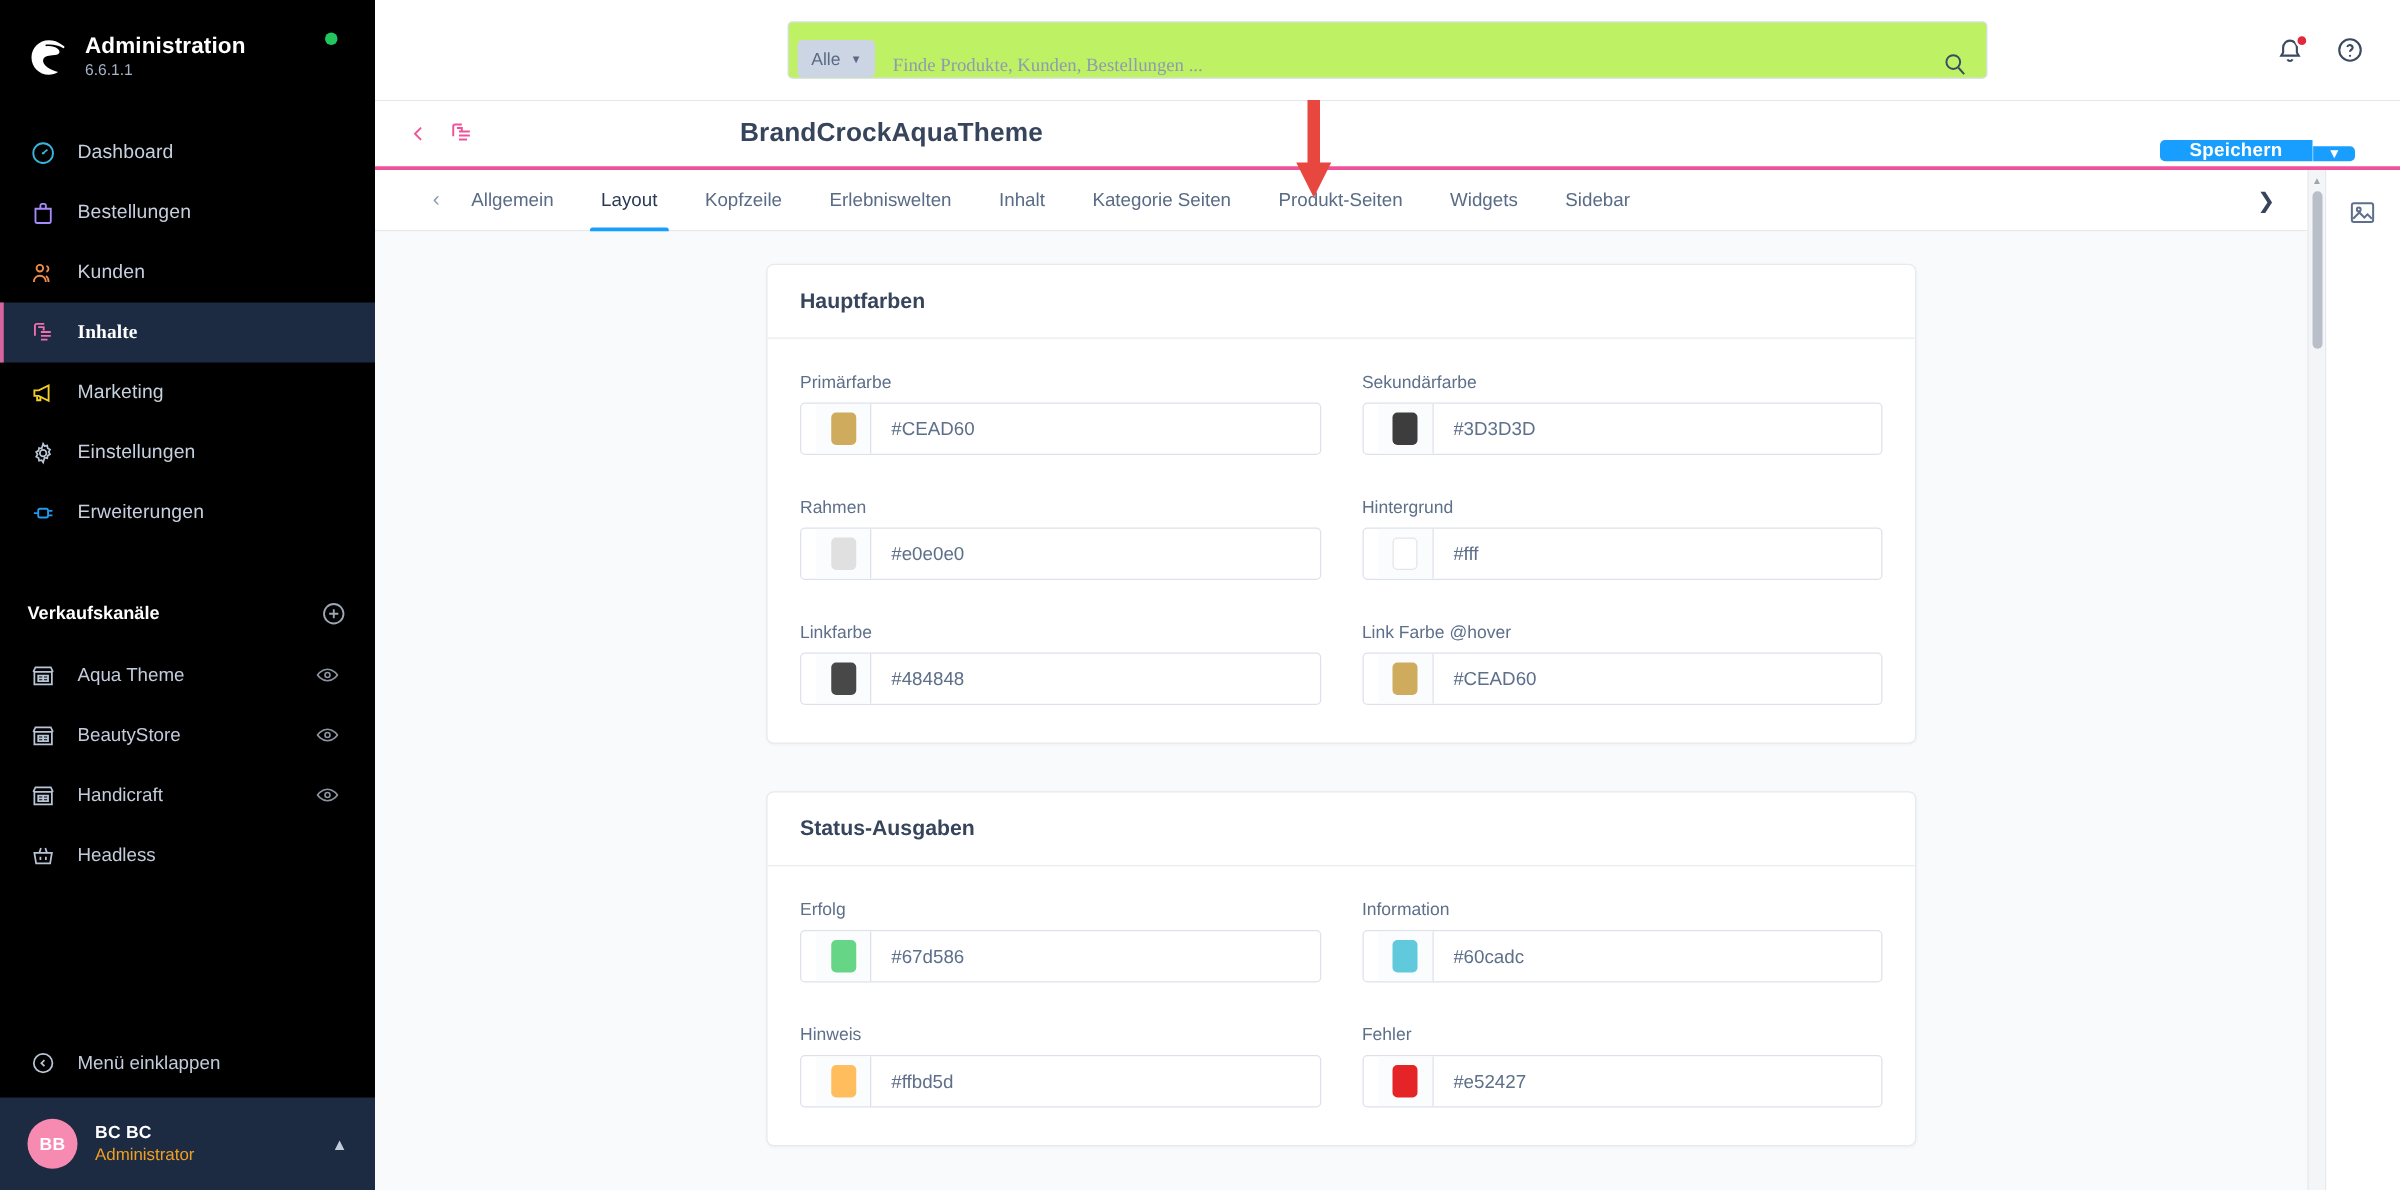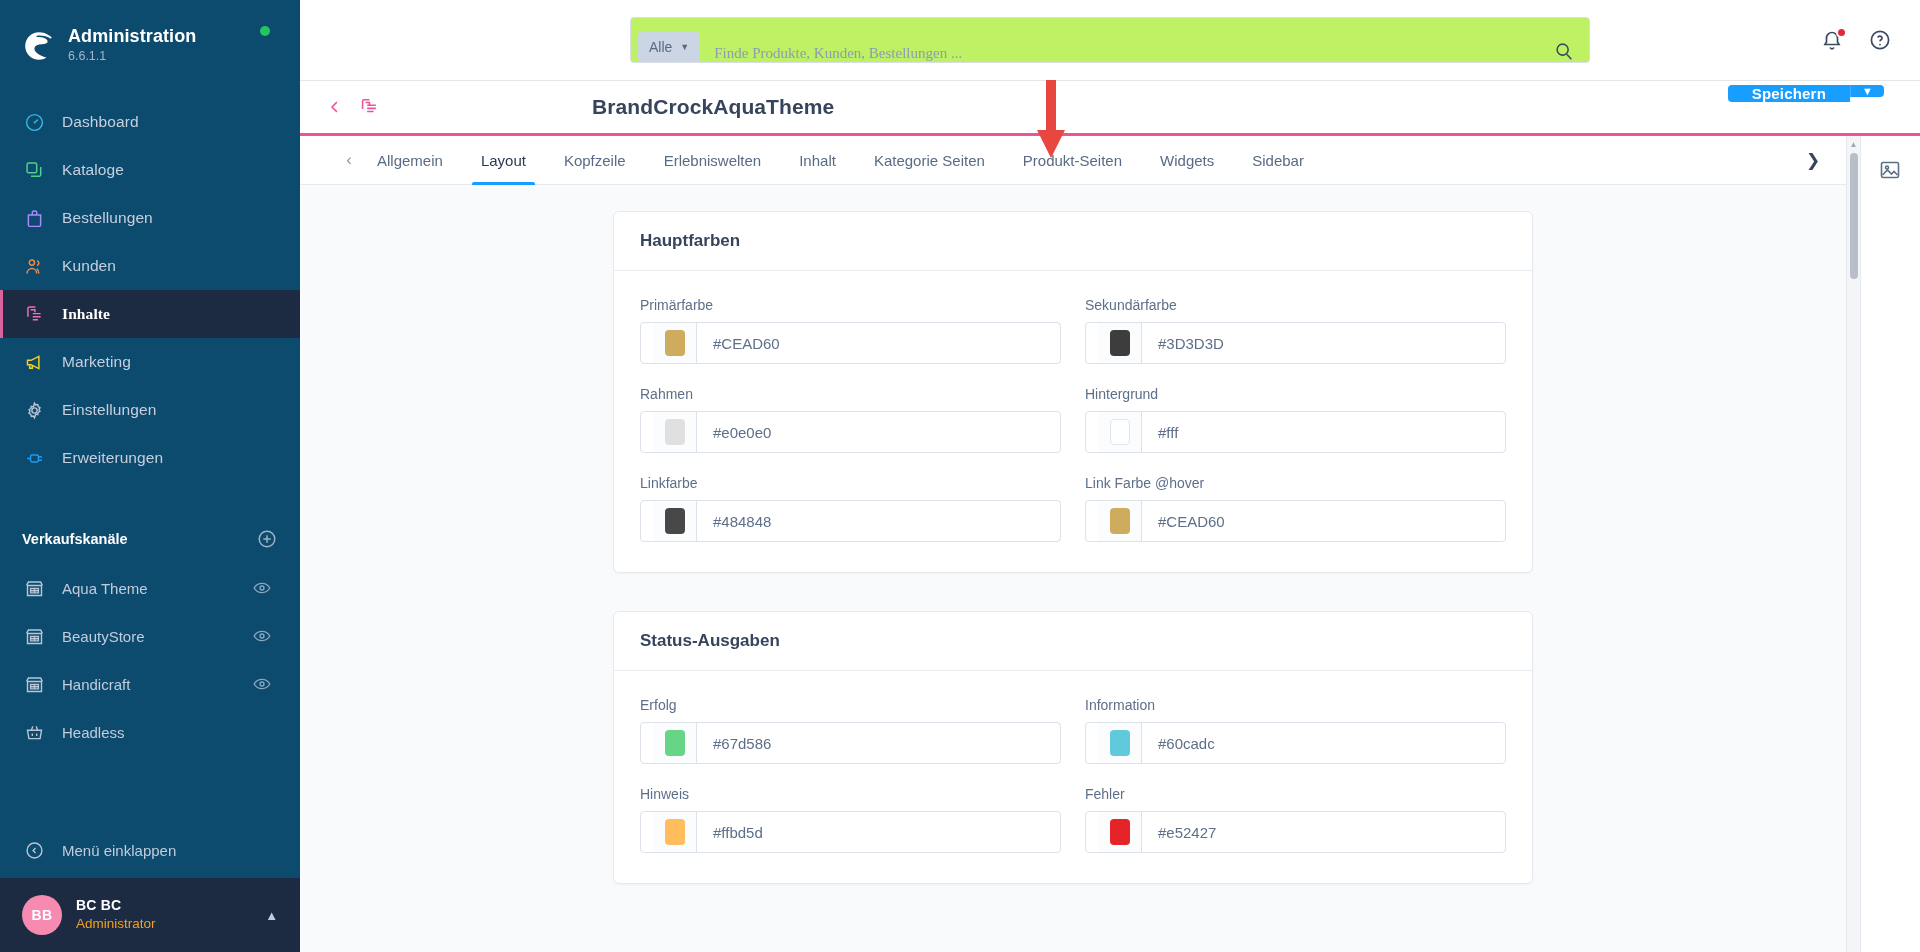--- a/index.html
+++ b/index.html
@@ -7,21 +7,21 @@
     width: 1920px; height: 952px;
     overflow: hidden;
     font-family: "Liberation Sans", sans-serif;
     background: #f9fafb;
   }
   .app { display: flex; width: 1920px; height: 952px; position: relative; }
 
   
   .sidebar {
     width: 300px; height: 952px;
-    background: #0c4a6e;
+    background: #000000;
     display: flex; flex-direction: column;
     flex-shrink: 0; position: relative;
     color: #cdd6e2;
   }
   .sb-brand {
     display: flex; align-items: center;
     padding: 18px 22px 0 22px;
     height: 72px;
     position: relative;
   }
@@ -155,21 +155,21 @@
     border-bottom: 3px solid #f0529a;
     position: relative; flex-shrink: 0;
   }
   .ph-back, .ph-doc { cursor: pointer; display: flex; align-items: center; }
   .ph-back { margin-right: 14px; }
   .ph-back svg, .ph-doc svg { display: block; }
   .ph-title {
     font-size: 21px; font-weight: bold; color: #36445c;
     margin-left: 212px; letter-spacing: .1px;
   }
-  .ph-actions { margin-left: auto; display: flex; align-items: flex-start; height: 44px; }
+  .ph-actions { margin-left: auto; display: flex; align-items: flex-end; height: 44px; }
   .btn-save {
     background: #189eff; color: #fff;
     border: none; font-size: 15px; font-weight: bold;
     padding: 0 24px; border-radius: 4px 0 0 4px;
     cursor: pointer; font-family: "Liberation Sans", sans-serif;
     letter-spacing: .2px;
   }
   .btn-save-caret {
     background: #189eff; color: #fff;
     width: 34px; border-radius: 0 4px 4px 0;
@@ -216,21 +216,21 @@
     background: #ffffff; border: 1px solid #e6e9ee;
     border-radius: 6px; margin-bottom: 38px;
     box-shadow: 0 1px 2px rgba(40,50,70,.04);
   }
   .card-head {
     padding: 19px 26px; border-bottom: 1px solid #e9ecf1;
   }
   .card-title { font-size: 17px; font-weight: bold; color: #36445c; }
   .card-body { padding: 26px 26px 30px 26px; }
 
-  .grid2 { display: grid; grid-template-columns: 1fr 1fr; column-gap: 24px; row-gap: 22px; }
+  .grid2 { display: grid; grid-template-columns: 1fr 1fr; column-gap: 24px; row-gap: 22px; gap: 33px; }
   .field-label { font-size: 14px; color: #5d6f89; margin-bottom: 9px; }
   .colorfield {
     display: flex; align-items: stretch;
     height: 42px; border: 1px solid #dde1e9; border-radius: 4px;
     background: #fff; overflow: hidden; padding-left: 12px;
   }
   .swatch-cell {
     width: 44px; background: #fbfcfd;
     border-right: 1px solid #dde1e9;
     display: flex; align-items: center; justify-content: center;
@@ -300,29 +300,20 @@
         <span class="sb-ico">
           <svg viewBox="0 0 24 24" fill="none" stroke="#37b6e0" stroke-width="1.7">
               <circle cx="12" cy="12" r="9"></circle>
               <path d="M12 12l4-3.2"></path>
               <circle cx="12" cy="12" r="1.1" fill="#37b6e0" stroke="none"></circle>
             </svg>
         </span>
         <span class="sb-label">Dashboard</span>
       </div>
 
-      <div class="sb-item">
-        <span class="sb-ico">
-          <svg viewBox="0 0 24 24" fill="none" stroke="#4fd08b" stroke-width="1.7">
-              <rect x="3.5" y="3.5" width="11" height="11" rx="1.6"></rect>
-              <path d="M8 18.5h9.5a1.6 1.6 0 001.6-1.6V8"></path>
-            </svg>
-        </span>
-        <span class="sb-label">Kataloge</span>
-      </div>
 
       <div class="sb-item">
         <span class="sb-ico">
           <svg viewBox="0 0 24 24" fill="none" stroke="#a78bfa" stroke-width="1.7">
               <path d="M5 8h14v11.5a1.5 1.5 0 01-1.5 1.5h-11A1.5 1.5 0 015 19.5z"></path>
               <path d="M9.5 8V5.2c0-.9.7-1.7 1.6-1.7h1.8c.9 0 1.6.8 1.6 1.7V8"></path>
             </svg>
         </span>
         <span class="sb-label">Bestellungen</span>
       </div>

